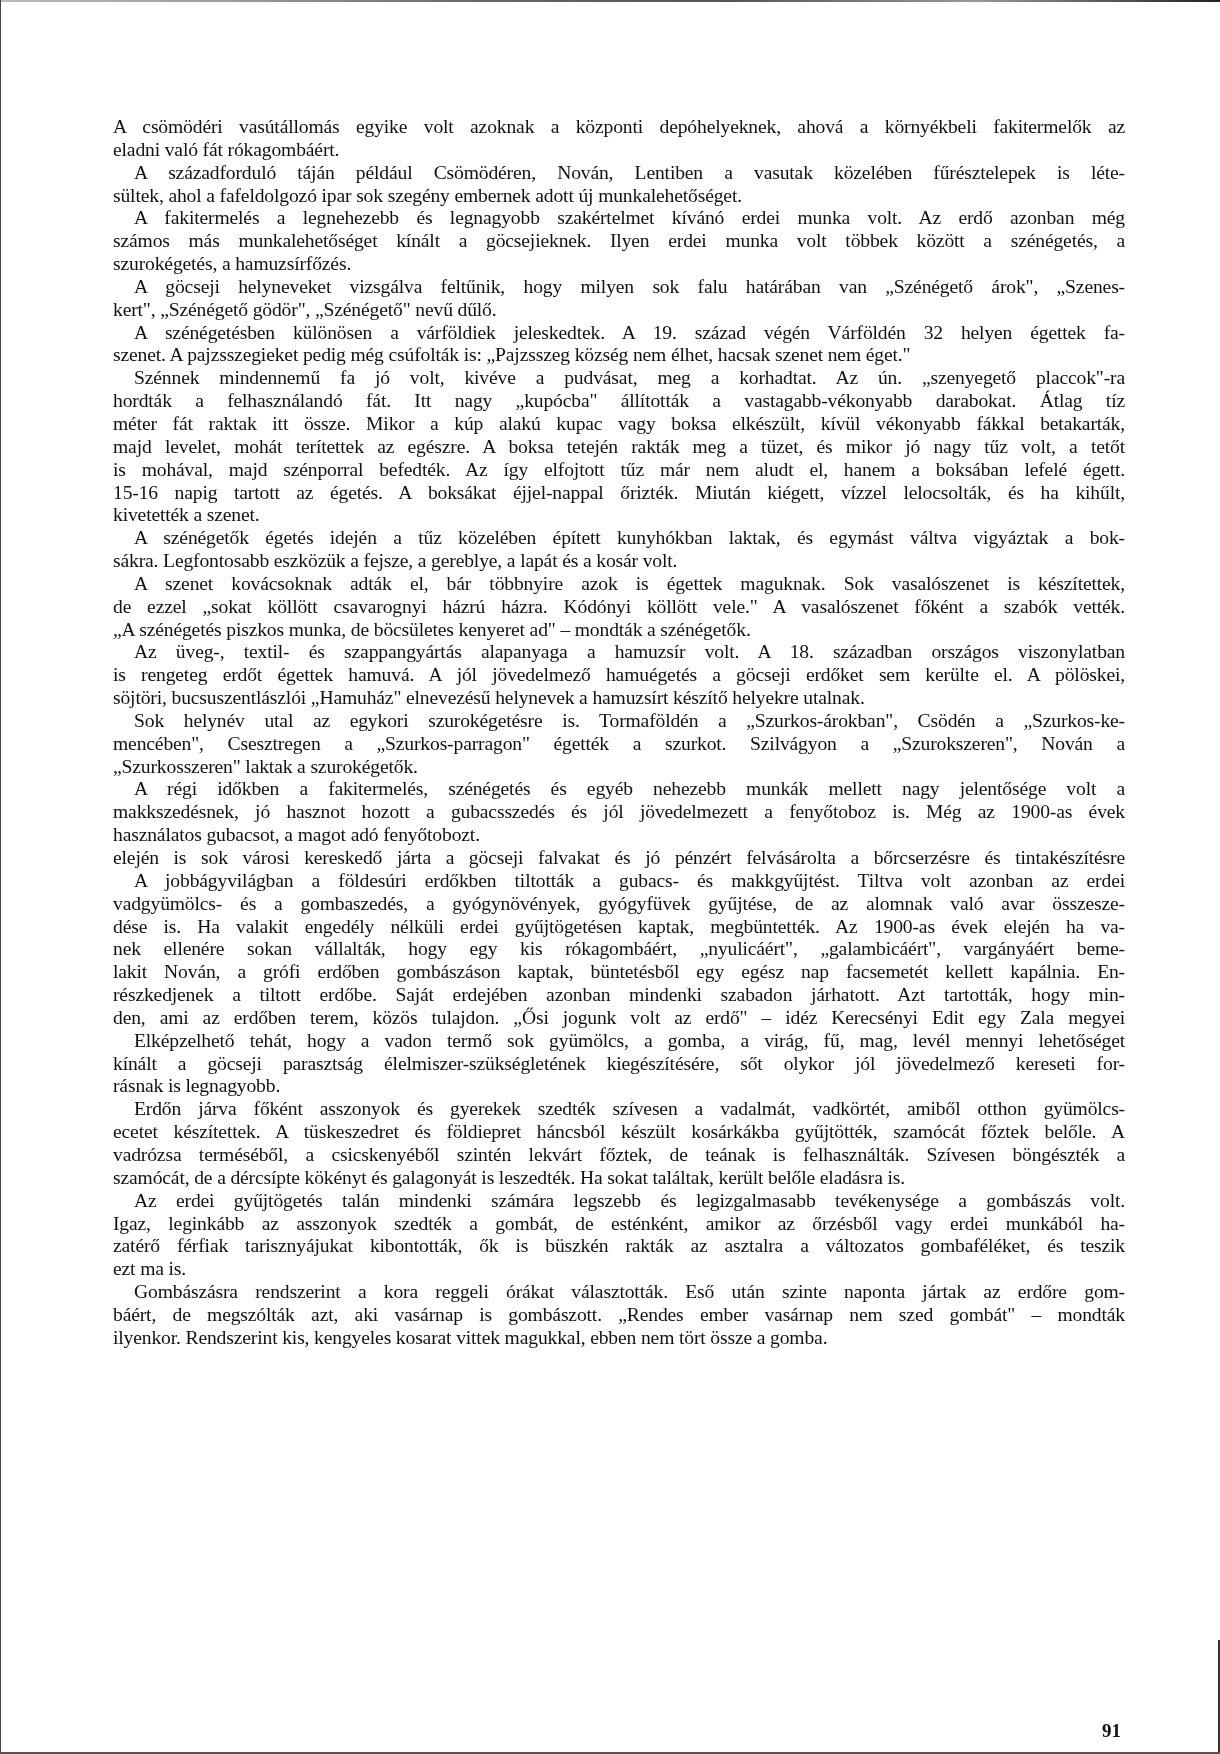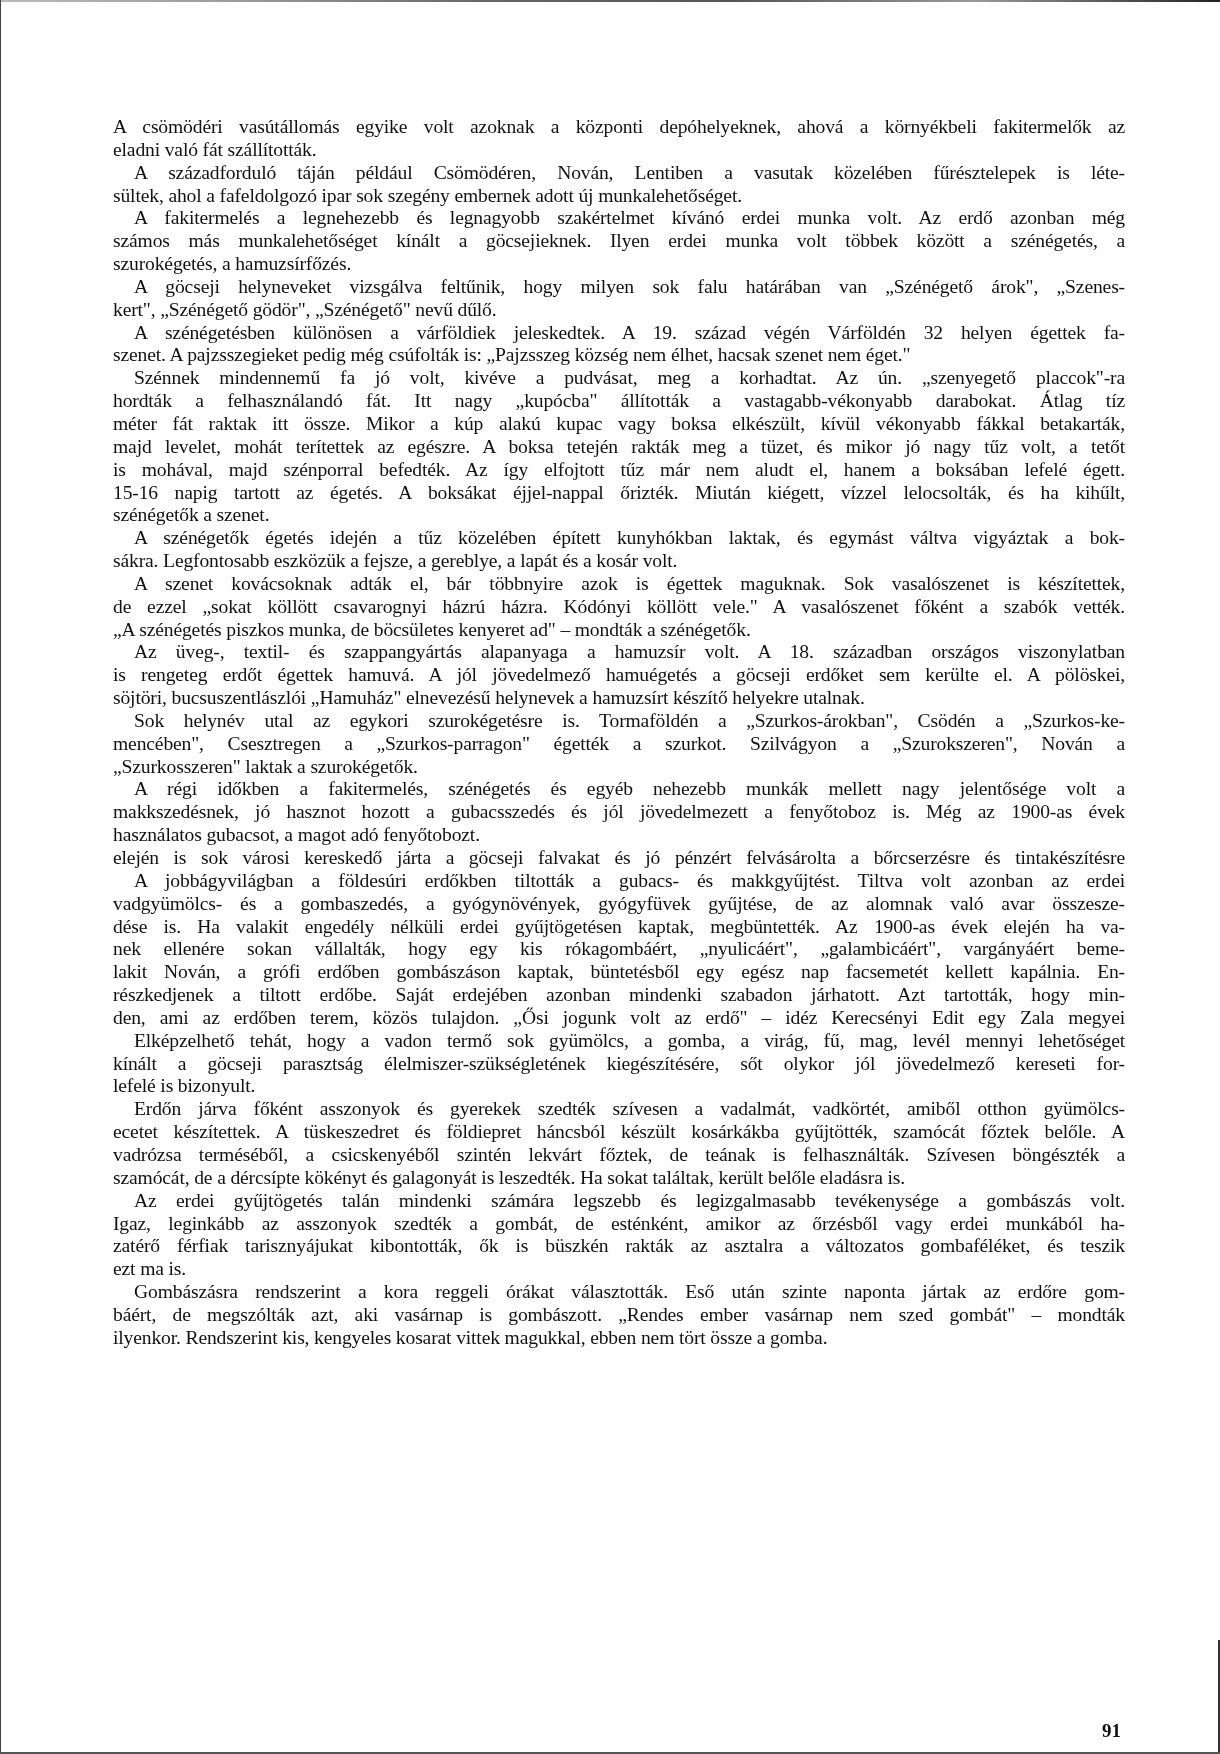--- a/index.html
+++ b/index.html
@@ -23,21 +23,21 @@
 
 <div class="page">
   <div class="scan-top"></div>
   <div class="scan-left"></div>
   <div class="scan-right"></div>
   <div class="scan-bottom"></div>
 
   <div class="text" id="body-text">
       <div>
         <div class="line">A csömödéri vasútállomás egyike volt azoknak a központi depóhelyeknek, ahová a környékbeli fakitermelők az</div>
-        <div class="line last">eladni való fát szállították.</div>
+        <div class="line last">eladni való fát rókagombáért.</div>
       </div>
       <div>
         <div class="line indent">A századforduló táján például Csömödéren, Nován, Lentiben a vasutak közelében fűrésztelepek is léte-</div>
         <div class="line last">sültek, ahol a fafeldolgozó ipar sok szegény embernek adott új munkalehetőséget.</div>
       </div>
       <div>
         <div class="line indent">A fakitermelés a legnehezebb és legnagyobb szakértelmet kívánó erdei munka volt. Az erdő azonban még</div>
         <div class="line">számos más munkalehetőséget kínált a göcsejieknek. Ilyen erdei munka volt többek között a szénégetés, a</div>
         <div class="line last">szurokégetés, a hamuzsírfőzés.</div>
       </div>
@@ -49,21 +49,21 @@
         <div class="line indent">A szénégetésben különösen a várföldiek jeleskedtek. A 19. század végén Várföldén 32 helyen égettek fa-</div>
         <div class="line last">szenet. A pajzsszegieket pedig még csúfolták is: „Pajzsszeg község nem élhet, hacsak szenet nem éget."</div>
       </div>
       <div>
         <div class="line indent">Szénnek mindennemű fa jó volt, kivéve a pudvásat, meg a korhadtat. Az ún. „szenyegető placcok"-ra</div>
         <div class="line">hordták a felhasználandó  fát. Itt nagy „kupócba" állították a vastagabb-vékonyabb darabokat. Átlag tíz</div>
         <div class="line">méter fát raktak itt össze. Mikor a kúp alakú kupac vagy boksa elkészült, kívül vékonyabb fákkal betakarták,</div>
         <div class="line">majd levelet, mohát terítettek az egészre. A boksa tetején rakták meg a tüzet, és mikor jó nagy tűz volt, a tetőt</div>
         <div class="line">is mohával, majd szénporral befedték. Az így elfojtott tűz már nem aludt el, hanem a boksában lefelé égett.</div>
         <div class="line">15-16 napig tartott az égetés. A boksákat éjjel-nappal őrizték. Miután kiégett, vízzel lelocsolták, és ha kihűlt,</div>
-        <div class="line last">szénégetők a szenet.</div>
+        <div class="line last">kivetették a szenet.</div>
       </div>
       <div>
         <div class="line indent">A szénégetők égetés idején a tűz közelében épített kunyhókban laktak, és egymást váltva vigyáztak a bok-</div>
         <div class="line last">sákra. Legfontosabb eszközük a fejsze, a gereblye, a lapát és a kosár volt.</div>
       </div>
       <div>
         <div class="line indent">A szenet kovácsoknak adták el, bár többnyire azok is égettek maguknak. Sok vasalószenet is készítettek,</div>
         <div class="line">de ezzel „sokat köllött csavarognyi házrú házra. Kódónyi köllött vele." A vasalószenet főként a szabók vették.</div>
         <div class="line last">„A szénégetés piszkos munka, de böcsületes kenyeret ad" – mondták a szénégetők.</div>
       </div>
@@ -88,21 +88,21 @@
         <div class="line">vadgyümölcs- és a gombaszedés, a gyógynövények, gyógyfüvek gyűjtése, de az alomnak való avar összesze-</div>
         <div class="line">dése is. Ha valakit engedély nélküli erdei gyűjtögetésen kaptak,  megbüntették. Az 1900-as évek elején ha va-</div>
         <div class="line">nek ellenére sokan vállalták, hogy egy kis rókagombáért, „nyulicáért", „galambicáért", vargányáért beme-</div>
         <div class="line">lakit Nován, a grófi erdőben gombászáson kaptak, büntetésből egy egész nap facsemetét kellett kapálnia. En-</div>
         <div class="line">részkedjenek a tiltott erdőbe. Saját erdejében azonban mindenki szabadon járhatott. Azt tartották, hogy min-</div>
         <div class="line">den, ami az erdőben terem, közös tulajdon. „Ősi jogunk volt az erdő" – idéz Kerecsényi Edit egy Zala megyei</div>
       </div>
       <div>
         <div class="line indent">Elképzelhető tehát, hogy a vadon termő sok gyümölcs, a gomba, a virág, fű, mag, levél mennyi lehetőséget</div>
         <div class="line">kínált a göcseji parasztság élelmiszer-szükségletének kiegészítésére, sőt olykor jól jövedelmező kereseti for-</div>
-        <div class="line last">lefelé is bizonyult.</div>
+        <div class="line last">rásnak is legnagyobb.</div>
       </div>
       <div>
         <div class="line indent">Erdőn járva főként asszonyok és gyerekek szedték szívesen a vadalmát, vadkörtét, amiből otthon gyümölcs-</div>
         <div class="line">ecetet készítettek. A tüskeszedret és földiepret háncsból készült kosárkákba  gyűjtötték, szamócát főztek belőle. A</div>
         <div class="line">vadrózsa terméséből, a csicskenyéből szintén lekvárt főztek, de teának is felhasználták. Szívesen böngészték a</div>
         <div class="line last">szamócát, de a dércsípte kökényt és galagonyát is leszedték. Ha sokat találtak, került belőle eladásra is.</div>
       </div>
       <div>
         <div class="line indent">Az erdei gyűjtögetés talán mindenki számára legszebb és legizgalmasabb tevékenysége a gombászás volt.</div>
         <div class="line">Igaz, leginkább az asszonyok szedték a gombát, de esténként, amikor az őrzésből vagy erdei munkából ha-</div>

